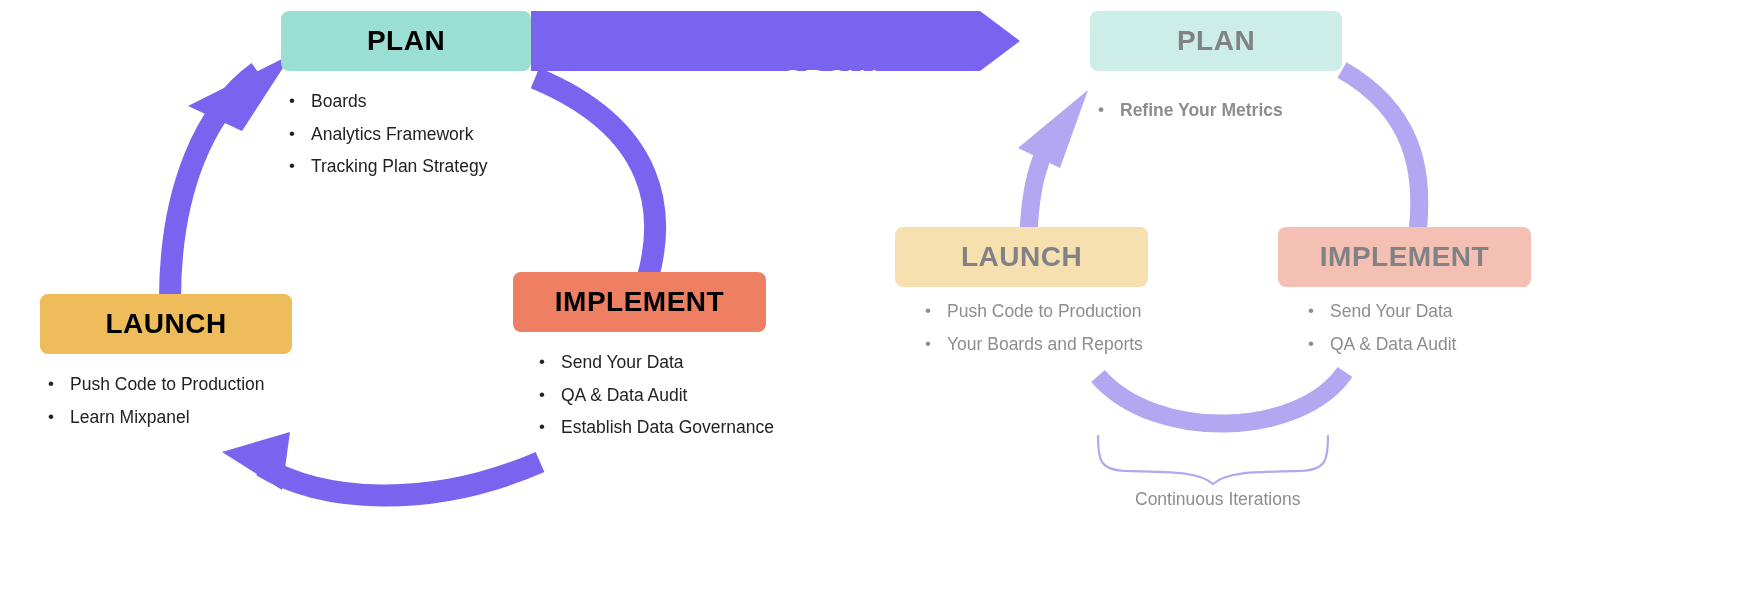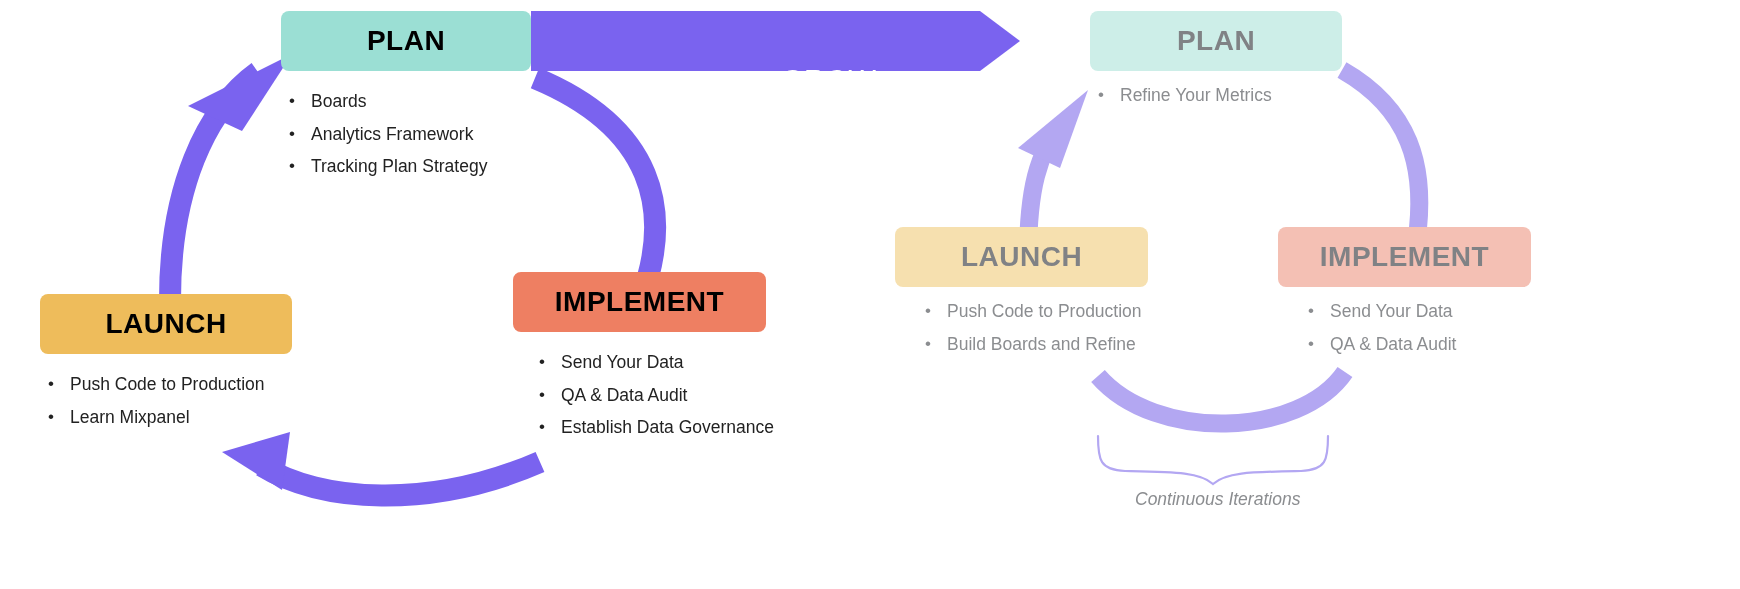--- a/index.html
+++ b/index.html
@@ -106,36 +106,36 @@
     <div class="chip impl-l" style="width:253px;height:60px;font-size:28px;">IMPLEMENT</div>
     <ul class="bullets" style="margin-top:22px;padding-left:18px;">
       <li>Send Your Data</li>
       <li>QA &amp; Data Audit</li>
       <li>Establish Data Governance</li>
     </ul>
   </div>
 
   <div class="node" style="left:1090px;top:11px;">
     <div class="chip plan-r" style="width:252px;height:60px;font-size:28px;">PLAN</div>
-    <ul class="bullets faded" style="margin-top:16px;">
+    <ul class="bullets faded" style="margin-top:31px;font-weight:bold;">
       <li>Refine Your Metrics</li>
     </ul>
   </div>
 
   <div class="node" style="left:895px;top:227px;">
     <div class="chip launch-r" style="width:253px;height:60px;font-size:28px;">LAUNCH</div>
     <ul class="bullets faded" style="margin-top:16px;padding-left:22px;">
       <li>Push Code to Production</li>
-      <li>Build Boards and Refine</li>
+      <li>Your Boards and Reports</li>
     </ul>
   </div>
 
   <div class="node" style="left:1278px;top:227px;">
     <div class="chip impl-r" style="width:253px;height:60px;font-size:28px;">IMPLEMENT</div>
     <ul class="bullets faded" style="margin-top:16px;padding-left:22px;">
       <li>Send Your Data</li>
       <li>QA &amp; Data Audit</li>
     </ul>
   </div>
 
-  <div class="cont-label" style="left:1135px;top:489px;font-style:italic;">Continuous Iterations</div>
+  <div class="cont-label" style="left:1135px;top:489px;">Continuous Iterations</div>
 
 </div>
 
 </body></html>

